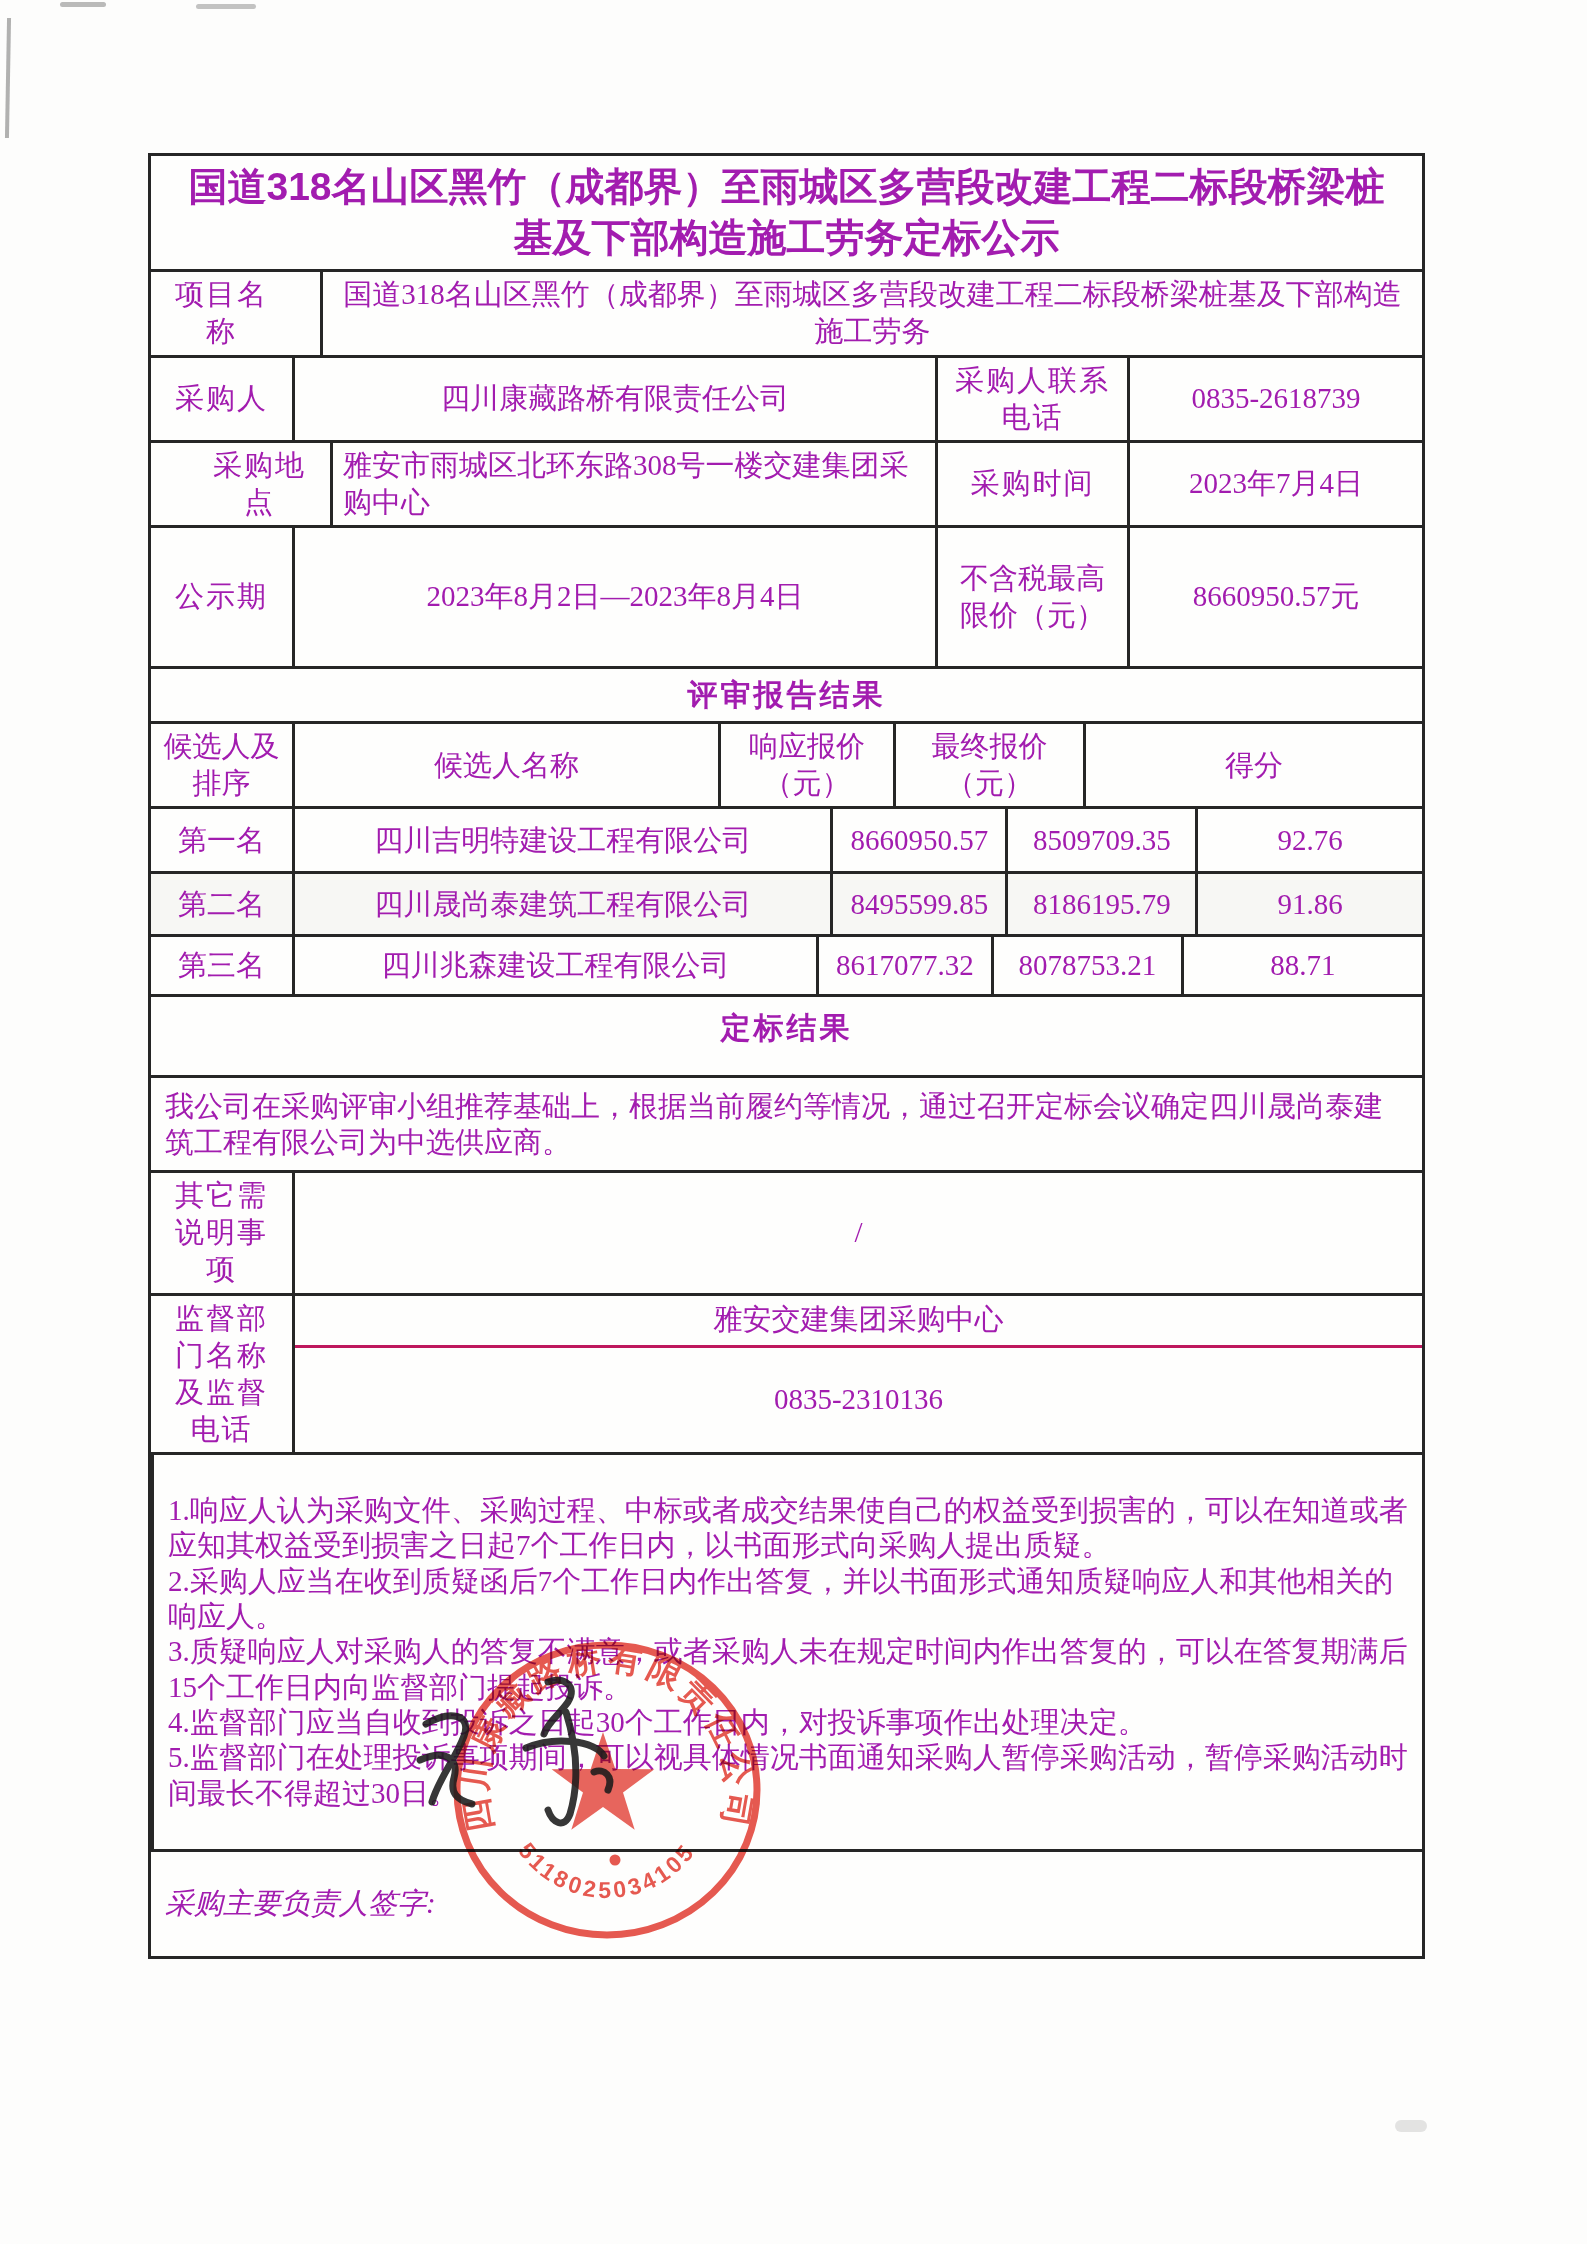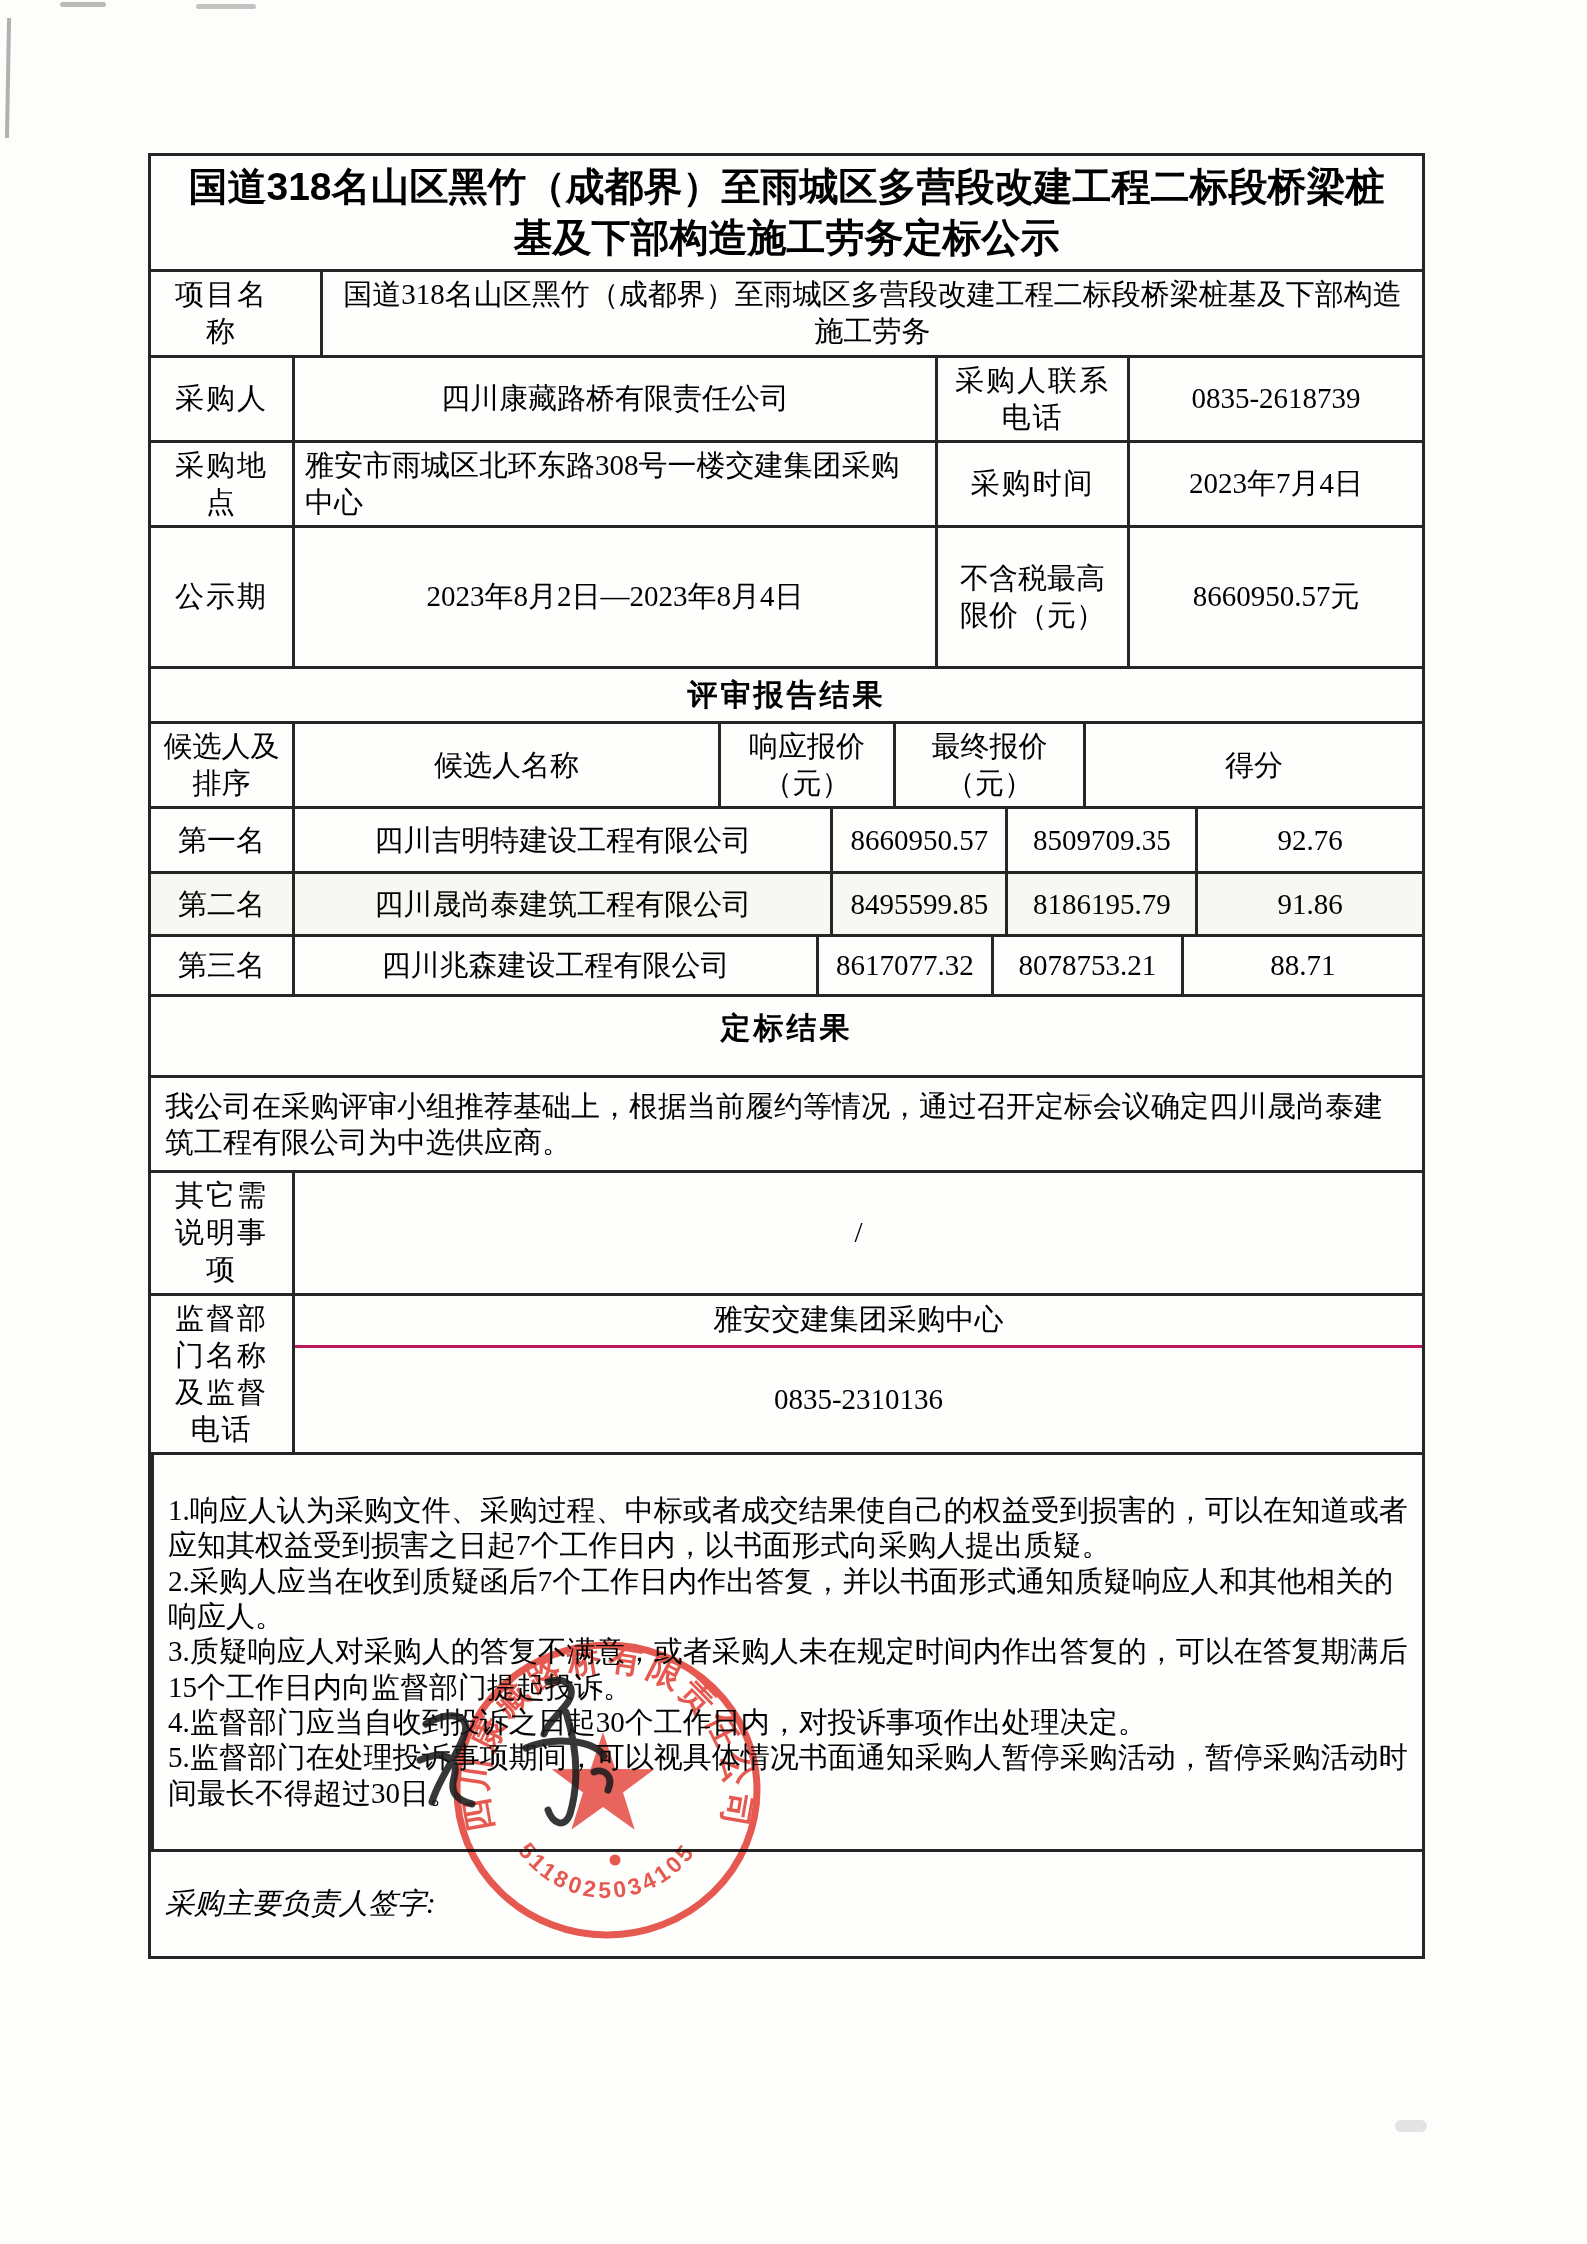--- a/index.html
+++ b/index.html
@@ -3,21 +3,21 @@
 <meta charset="utf-8">
 <style>
   html,body{margin:0;padding:0;}
   body{background:#e8e8e8;}
   .page{
     position:relative;
     width:1587px;height:2244px;
     background:#fdfdfc;
     overflow:hidden;
     font-family:"Liberation Serif","DejaVu Serif",serif;
-    color:#000000;
+    color:#a21caf;
   }
   
   .artifact{position:absolute;background:#555;pointer-events:none;}
   .a1{left:6px;top:18px;width:4px;height:120px;opacity:.45;transform:rotate(1deg);}
   .a2{left:60px;top:2px;width:46px;height:5px;opacity:.4;border-radius:3px;}
   .a3{left:196px;top:4px;width:60px;height:5px;opacity:.35;border-radius:3px;}
   .a4{left:1395px;top:2120px;width:32px;height:12px;background:#bbb;opacity:.4;border-radius:6px;}
 
   .doc-table{
     position:absolute;left:148px;top:153px;width:1277px;
@@ -43,21 +43,21 @@
   .cc4{width:190px;flex:0 0 190px;}
   .cc5{flex:1 1 auto;}
 
   .r-title{min-height:104px;}
   .r-title .cell{
     font-family:"Liberation Sans","DejaVu Sans",sans-serif;
     font-weight:bold;font-size:39px;line-height:1.3;padding:6px 18px;
   }
   .r-project{min-height:83px;gap:28px;}
   .r-purchaser{min-height:74px;}
-  .r-location{min-height:75px;}
+  .r-location{min-height:75px;padding-left:38px;}
   .r-publicity{min-height:141px;}
   .r-band{min-height:55px;}
   .r-band .cell{font-weight:bold;font-size:30px;letter-spacing:3px;}
   .r-chead{min-height:74px;}
   .r-cr1{min-height:65px;}
   .r-cr2{min-height:63px;background:#f7f7f4;}
   .r-cr3{min-height:60px;}
   .r-band2{min-height:65px;}
   .r-para{min-height:95px;margin-top:16px;}
   .r-para .cell{padding:8px 14px;line-height:1.25;}

